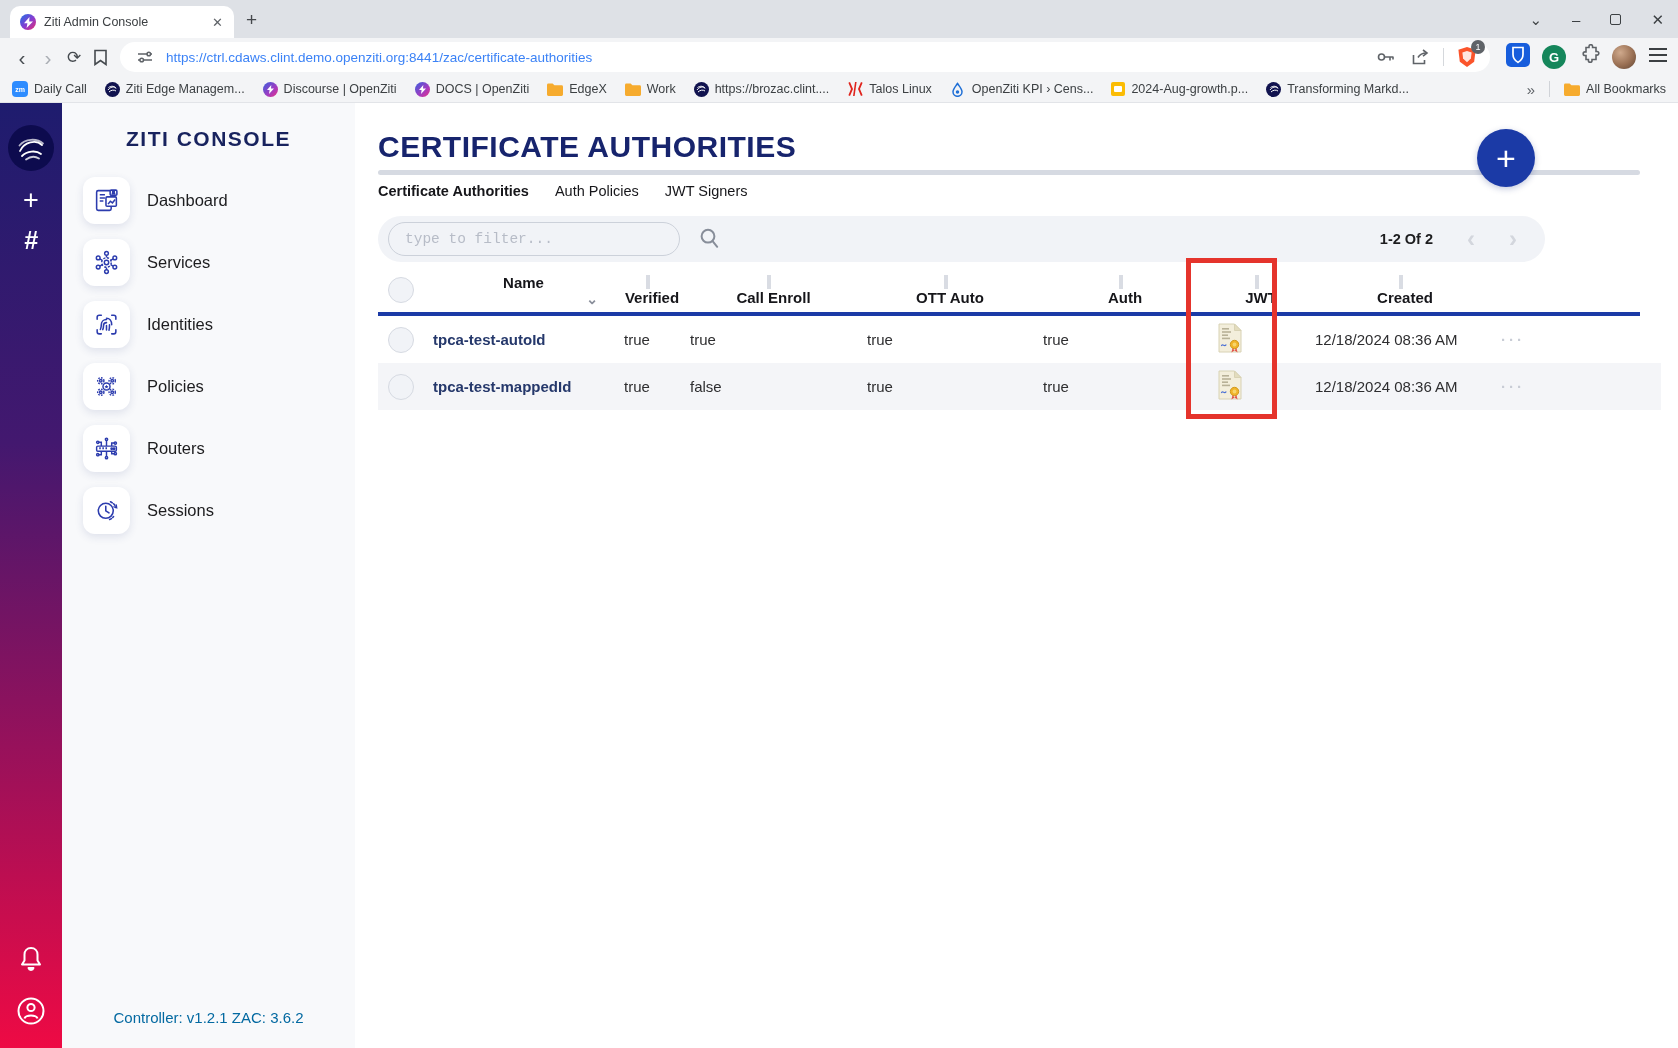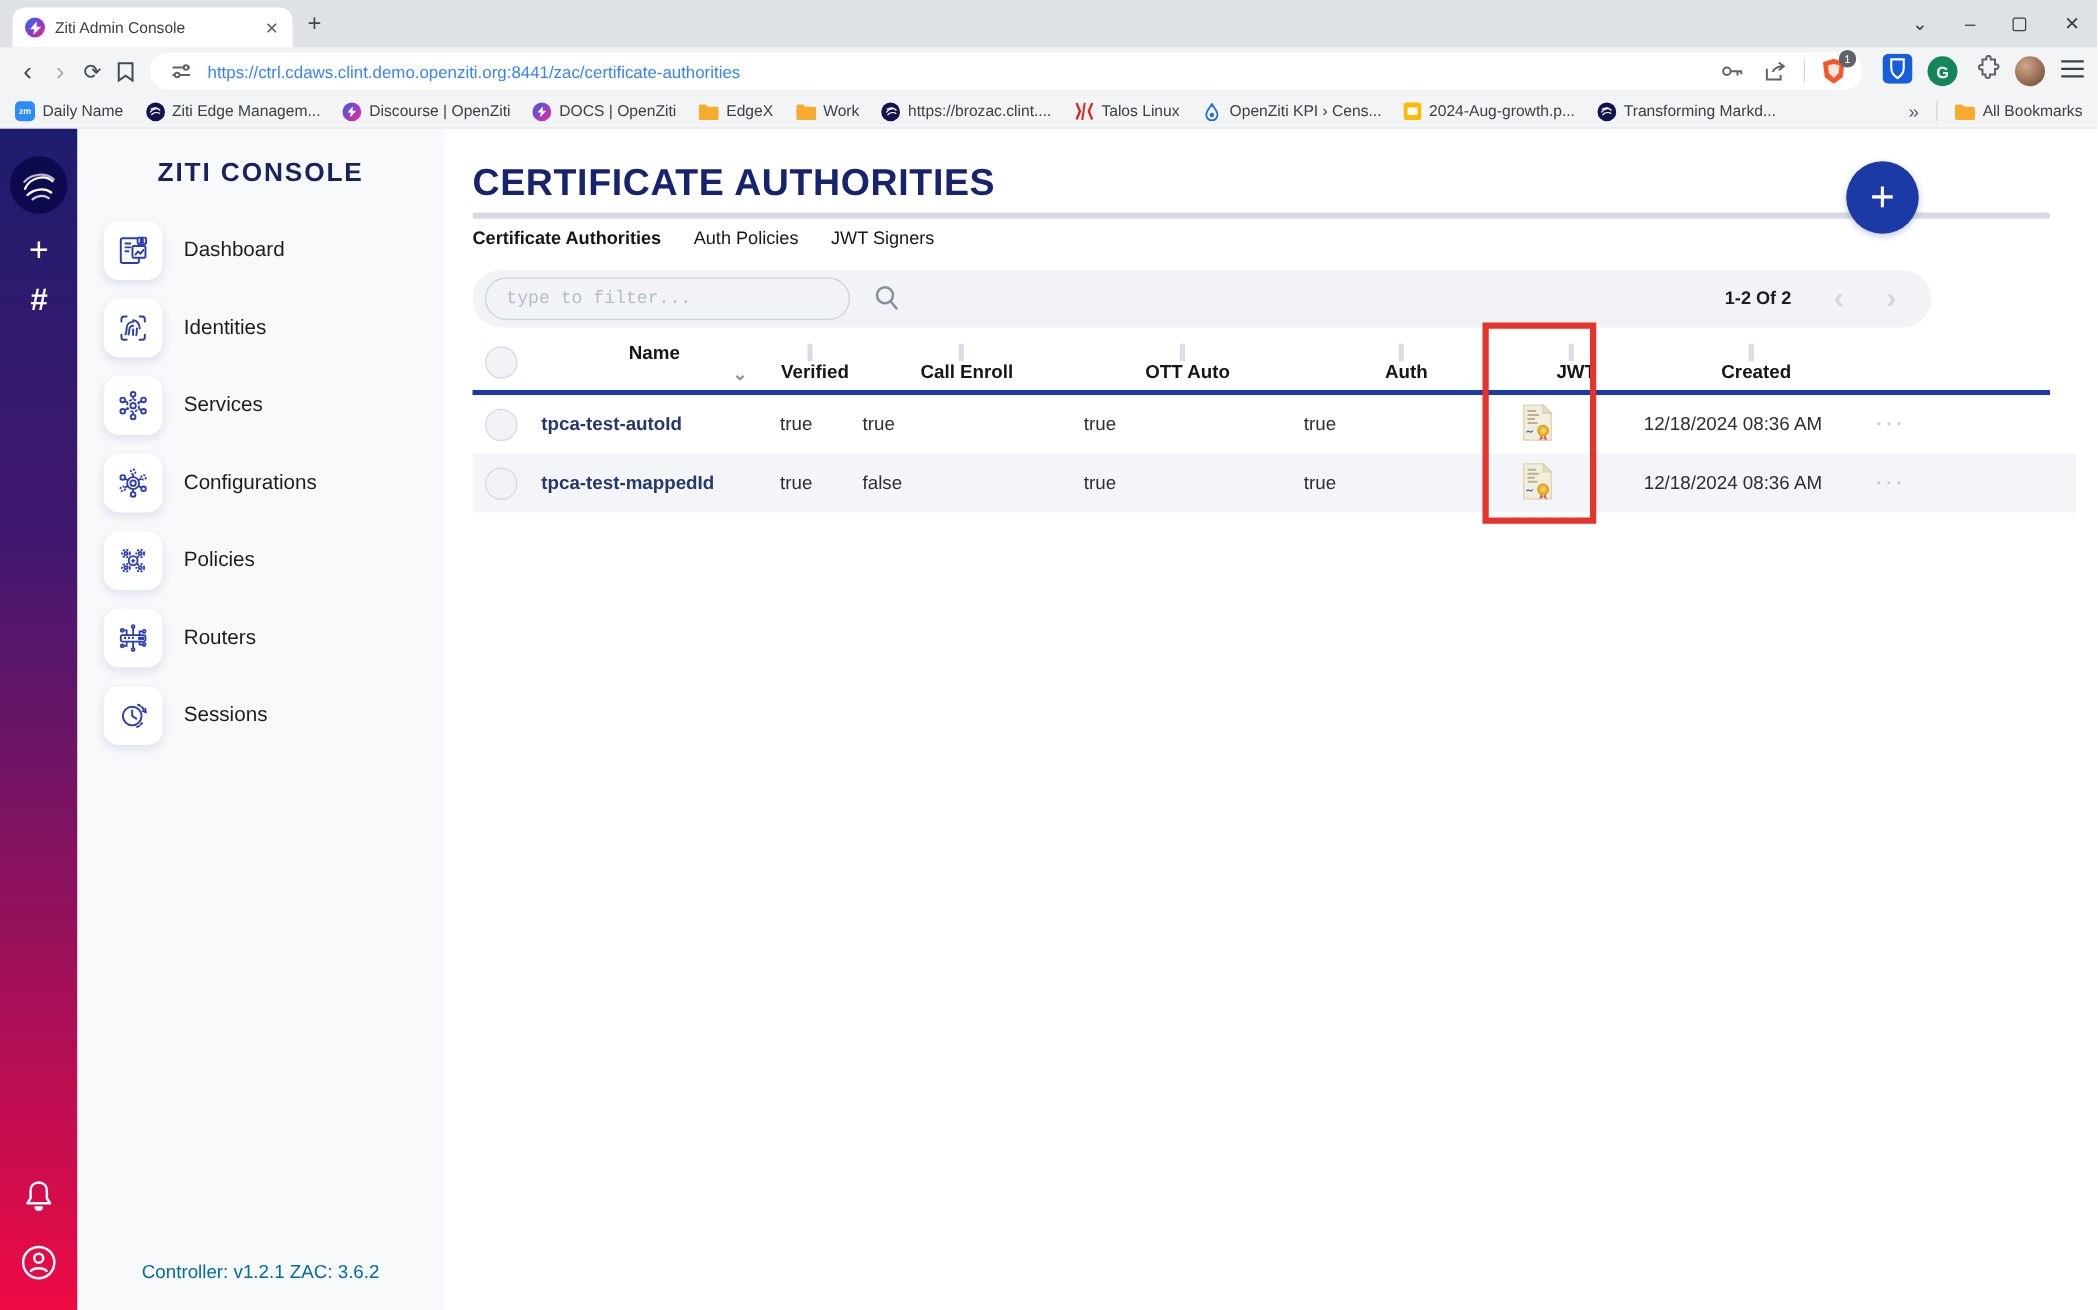--- a/index.html
+++ b/index.html
@@ -200,21 +200,21 @@
         <svg width="20" height="16" viewBox="0 0 20 16" stroke="#3c4043" stroke-width="1.8">
             <path d="M1 2h18M1 8h18M1 14h18"></path>
           </svg>
       </span>
     </div>
   </div>
 
   <div class="bookmarks">
     <span class="bm">
       <span class="zm-ic">zm</span>
-      <span>Daily Name</span>
+      <span>Daily Call</span>
     </span>
     <span class="bm">
       <span class="bm-ic ziti-mini">
           <svg width="10" height="10" viewBox="0 0 10 10" fill="none" stroke="#fff" stroke-width="1">
             <path d="M1 6c2-3 6-4 8-2M1.5 3.5c3-2 6-1.5 7.5 1M2 8c2-2 5-2.5 7-1"></path>
           </svg>
         </span>
       <span>Ziti Edge Managem...</span>
     </span>
     <span class="bm">
@@ -346,33 +346,20 @@
               <rect x="3.5" y="3.5" width="14" height="19" rx="1.5"></rect>
                 <path d="M6.5 7.5h5M6.5 10.5h5M6.5 13.5h3.5"></path>
               <rect x="12.5" y="9.5" width="10" height="9" rx="1" fill="#fff"></rect>
                 <path d="M14.5 16.5l2.2-2.8 2 1.6 2.6-3.3"></path>
               <rect x="16.5" y="3" width="6.5" height="5" rx="1" fill="#fff"></rect>
                 <circle cx="19.7" cy="4.8" r=".9"></circle>
                 <path d="M18.2 7.2c.4-1.1 2.7-1.1 3.1 0"></path>
             </svg>
           </span>
           <span class="menu-label">Dashboard</span>
-        </div>
-
-        <div class="menu-item">
-          <span class="icon-card">
-            <svg width="27" height="27" viewBox="0 0 26 26" fill="none" stroke="#2c3cae" stroke-width="1.5" stroke-linecap="round">
-              <path d="M4 8V6a2 2 0 0 1 2-2h2M18 4h2a2 2 0 0 1 2 2v2M22 18v2a2 2 0 0 1-2 2h-2M8 22H6a2 2 0 0 1-2-2v-2"></path>
-              <path d="M13 8.2c-2.9 0-5 2.1-5 5 0 1.8-.3 3.3-.9 4.6"></path>
-              <path d="M13 11.2a2.9 2.9 0 0 0-2.9 2.9c0 1.4-.2 2.7-.7 3.8"></path>
-              <path d="M13 14.1v4.2M15.9 13.2c0 1.9 0 3.8-.5 5.3"></path>
-              <path d="M18 13.2c0-3.6-2.1-6.2-5-6.2"></path>
-            </svg>
-          </span>
-          <span class="menu-label">Identities</span>
         </div>
 
         <div class="menu-item">
           <span class="icon-card">
             <svg width="27" height="27" viewBox="0 0 26 26" fill="none" stroke="#2c3cae" stroke-width="1.4">
               <circle cx="13" cy="13" r="2.1"></circle>
                 <circle cx="13" cy="13" r="4.6" stroke-dasharray="2 1.6"></circle>
               <circle cx="13" cy="4.3" r="1.8"></circle>
                 <circle cx="13" cy="21.7" r="1.8"></circle>
                 <circle cx="5" cy="8.6" r="1.8"></circle>
@@ -380,34 +367,31 @@
                 <circle cx="5" cy="17.4" r="1.8"></circle>
                 <circle cx="21" cy="17.4" r="1.8"></circle>
               <path d="M13 6.1v2.2M13 17.7v2.2M6.6 9.5l2.4 1.4M17 15.1l2.4 1.4M6.6 16.5l2.4-1.4M17 10.9l2.4-1.4"></path>
             </svg>
           </span>
           <span class="menu-label">Services</span>
         </div>
 
         <div class="menu-item">
           <span class="icon-card">
-            <svg width="27" height="27" viewBox="0 0 26 26" fill="none" stroke="#2c3cae" stroke-width="1.4">
-              <circle cx="13" cy="13" r="2.1"></circle>
-                <circle cx="13" cy="13" r="4.6"></circle>
-              <circle cx="13" cy="4.3" r="1.8" stroke-dasharray="1.4 1.1"></circle>
-                <circle cx="13" cy="21.7" r="1.8"></circle>
-                <circle cx="5" cy="8.6" r="1.8"></circle>
-                <circle cx="21" cy="8.6" r="1.8" stroke-dasharray="1.4 1.1"></circle>
-                <circle cx="5" cy="17.4" r="1.8" stroke-dasharray="1.4 1.1"></circle>
-                <circle cx="21" cy="17.4" r="1.8"></circle>
-              <path d="M13 6.1v2.2M13 17.7v2.2M6.6 9.5l2.4 1.4M17 15.1l2.4 1.4M6.6 16.5l2.4-1.4M17 10.9l2.4-1.4"></path>
-            </svg>
-          </span>
-          <span class="menu-label">Configurations</span>
-        </div>
+            <svg width="27" height="27" viewBox="0 0 26 26" fill="none" stroke="#2c3cae" stroke-width="1.5" stroke-linecap="round">
+              <path d="M4 8V6a2 2 0 0 1 2-2h2M18 4h2a2 2 0 0 1 2 2v2M22 18v2a2 2 0 0 1-2 2h-2M8 22H6a2 2 0 0 1-2-2v-2"></path>
+              <path d="M13 8.2c-2.9 0-5 2.1-5 5 0 1.8-.3 3.3-.9 4.6"></path>
+              <path d="M13 11.2a2.9 2.9 0 0 0-2.9 2.9c0 1.4-.2 2.7-.7 3.8"></path>
+              <path d="M13 14.1v4.2M15.9 13.2c0 1.9 0 3.8-.5 5.3"></path>
+              <path d="M18 13.2c0-3.6-2.1-6.2-5-6.2"></path>
+            </svg>
+          </span>
+          <span class="menu-label">Identities</span>
+        </div>
+
 
         <div class="menu-item">
           <span class="icon-card">
             <svg width="27" height="27" viewBox="0 0 26 26" fill="none" stroke="#2c3cae" stroke-width="1.4">
               <circle cx="7.5" cy="7.5" r="3" stroke-dasharray="1.6 1.2"></circle>
                 <circle cx="18.5" cy="7.5" r="3" stroke-dasharray="1.6 1.2"></circle>
               <circle cx="7.5" cy="18.5" r="3" stroke-dasharray="1.6 1.2"></circle>
                 <circle cx="18.5" cy="18.5" r="3" stroke-dasharray="1.6 1.2"></circle>
               <circle cx="7.5" cy="7.5" r="1.2"></circle>
                 <circle cx="18.5" cy="7.5" r="1.2"></circle>

